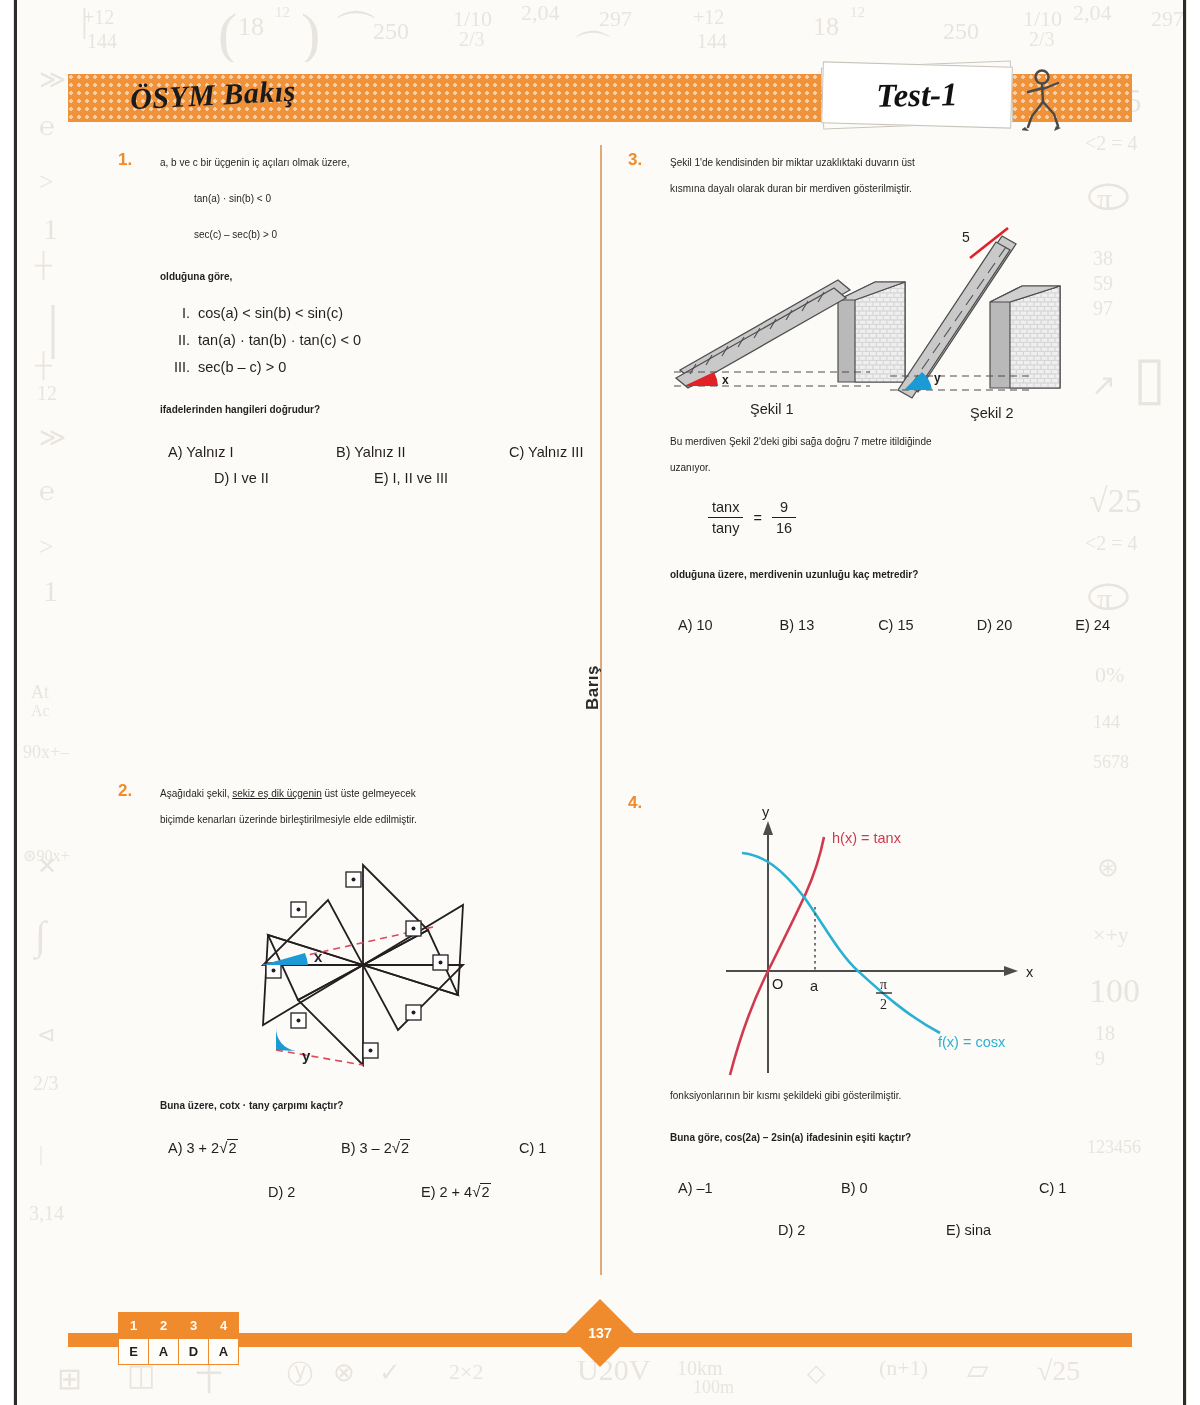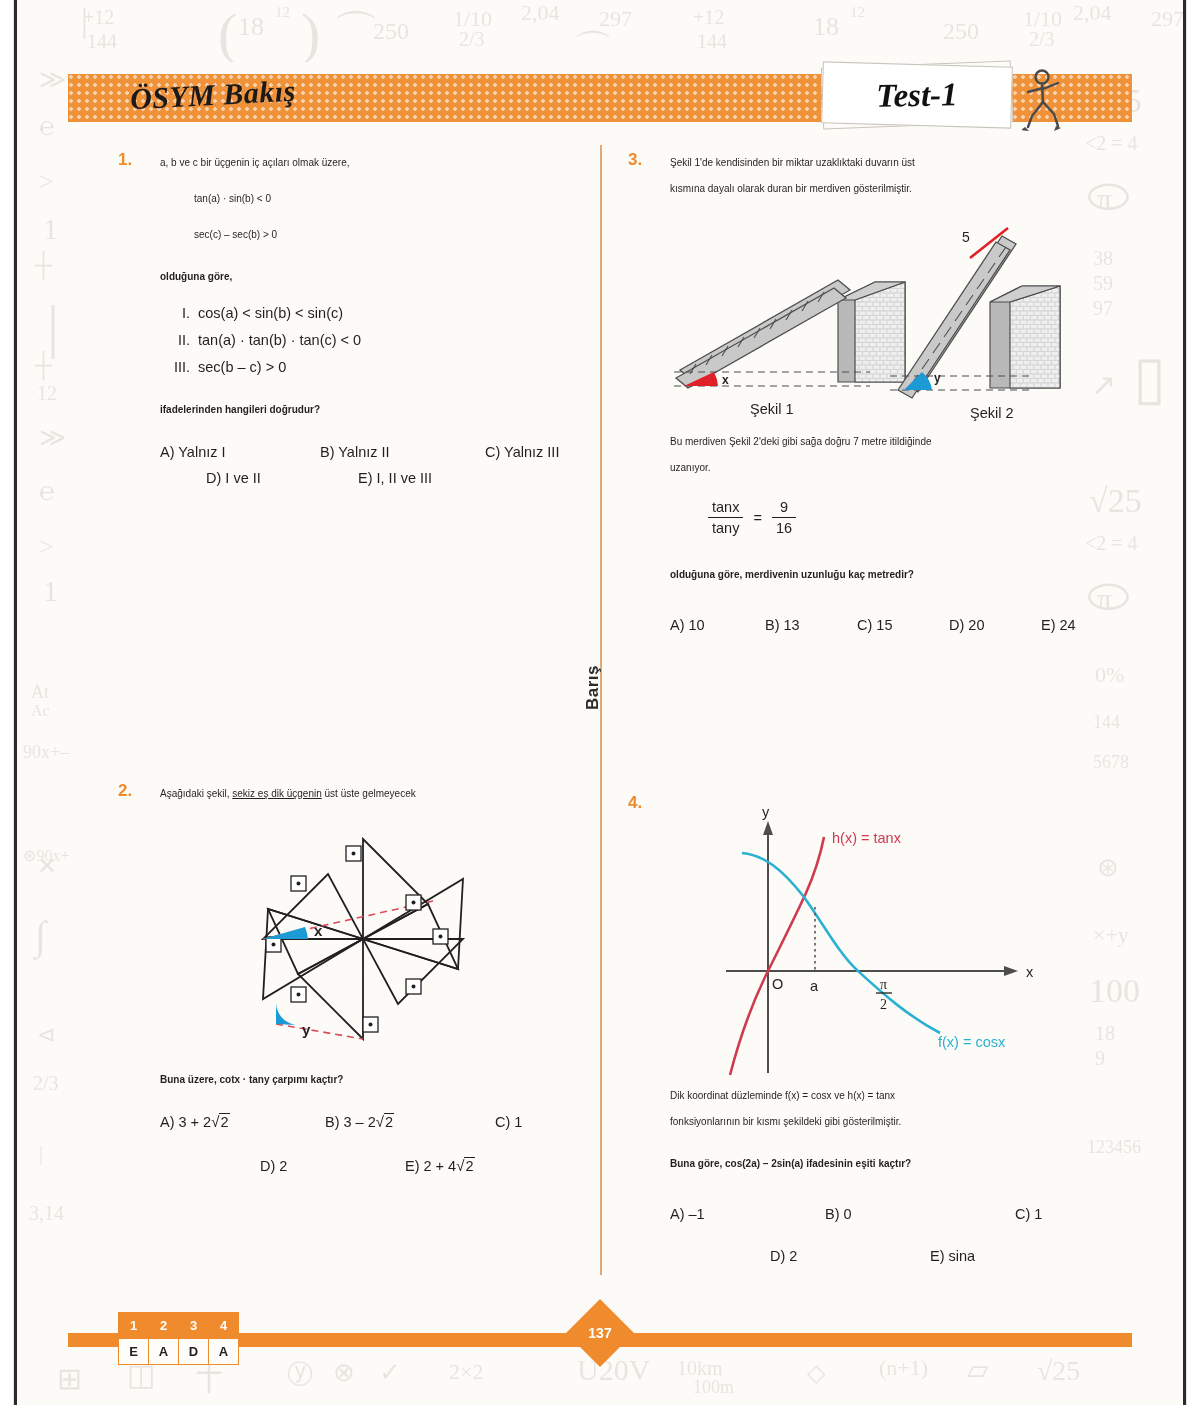--- a/index.html
+++ b/index.html
@@ -93,21 +93,21 @@
   .indent    { margin-left:34px; }
   .gap-s     { height:10px; }
   .gap-m     { height:16px; }
   .gap-l     { height:24px; }
 
   .roman-list { margin-left:8px; }
   .roman-row  { display:flex; font-size:14.5px; line-height:27px; }
   .roman-row .rn { width:30px; text-align:right; padding-right:8px; }
 
   .opts { display:flex; font-size:14.5px; line-height:26px; }
-  .opt { white-space:nowrap; }
+  .opt { white-space:nowrap;margin-left:8px; }
 
   
   .frac { display:inline-block; vertical-align:middle; text-align:center; }
   .frac .num { display:block; padding:0 4px; border-bottom:1.4px solid #231f20; line-height:20px; }
   .frac .den { display:block; padding:0 4px; line-height:20px; }
   .eqrow { display:flex; align-items:center; font-size:14.5px; margin-left:38px; }
   .eqrow .eq { margin:0 10px; }
 
   
   .sq { display:inline-block; }
@@ -311,20 +311,21 @@
       </div>
     </div>
   </div>
 
   <div class="q" style="margin-top:290px">
     <div class="q-num">2.</div>
     <div class="q-body">
       <div class="line">
         <span>Aşağıdaki şekil, </span><span style="text-decoration:underline">sekiz eş dik üçgenin</span><span> üst üste gelmeyecek</span>
       </div>
+      <div class="line">biçimde kenarları üzerinde birleştirilmesiyle elde edilmiştir.</div>
 
       <div class="fig" style="height:240px; margin-top:12px;">
         <svg width="330" height="240" viewBox="0 0 330 240" style="margin-left:38px">
           <g stroke="#231f20" stroke-width="1.8" fill="none">
 
             <path d="M165,120 L165,20 L230,85 Z"></path>
             <path d="M165,120 L230,85 L260,150 Z"></path>
             <path d="M165,120 L260,150 L265,60 Z"></path>
             <path d="M165,120 L265,120 L200,185 Z"></path>
             <path d="M165,120 L165,220 L100,155 Z"></path>
@@ -494,21 +495,21 @@
           <span class="num">tanx</span>
           <span class="den">tany</span>
         </span>
         <span class="eq">=</span>
         <span class="frac">
           <span class="num">9</span>
           <span class="den">16</span>
         </span>
       </div>
       <div class="gap-l"></div>
-      <div class="line b">olduğuna göre, merdivenin uzunluğu kaç metredir?</div>
+      <div class="line b">olduğuna üzere, merdivenin uzunluğu kaç metredir?</div>
       <div class="gap-l"></div>
       <div class="opts">
         <span class="opt" style="width:95px">A) 10</span>
         <span class="opt" style="width:92px">B) 13</span>
         <span class="opt" style="width:92px">C) 15</span>
         <span class="opt" style="width:92px">D) 20</span>
         <span class="opt">E) 24</span>
       </div>
     </div>
   </div>
@@ -542,21 +543,20 @@
             <text x="160" y="196" font-size="14" fill="#231f20" font-family="Liberation Serif, serif">π</text>
             <path d="M156,200 L172,200" stroke="#231f20" stroke-width="1.3"></path>
             <text x="160" y="216" font-size="14" fill="#231f20" font-family="Liberation Serif, serif">2</text>
           </g>
 
           <text x="112" y="50" font-size="14.5" fill="#cf3a4f" font-family="Liberation Sans, sans-serif">h(x) = tanx</text>
           <text x="218" y="254" font-size="14.5" fill="#2ab0d0" font-family="Liberation Sans, sans-serif">f(x) = cosx</text>
         </svg>
       </div>
 
-      <div class="line">Dik koordinat düzleminde f(x) = cosx ve h(x) = tanx</div>
       <div class="line">fonksiyonlarının bir kısmı şekildeki gibi gösterilmiştir.</div>
       <div class="gap-m"></div>
       <div class="line b">Buna göre, cos(2a) – 2sin(a) ifadesinin eşiti kaçtır?</div>
       <div class="gap-l"></div>
       <div class="opts">
         <span class="opt" style="width:155px">A) –1</span>
         <span class="opt" style="width:190px">B) 0</span>
         <span class="opt">C) 1</span>
       </div>
       <div class="opts" style="margin-left:100px; margin-top:16px">

